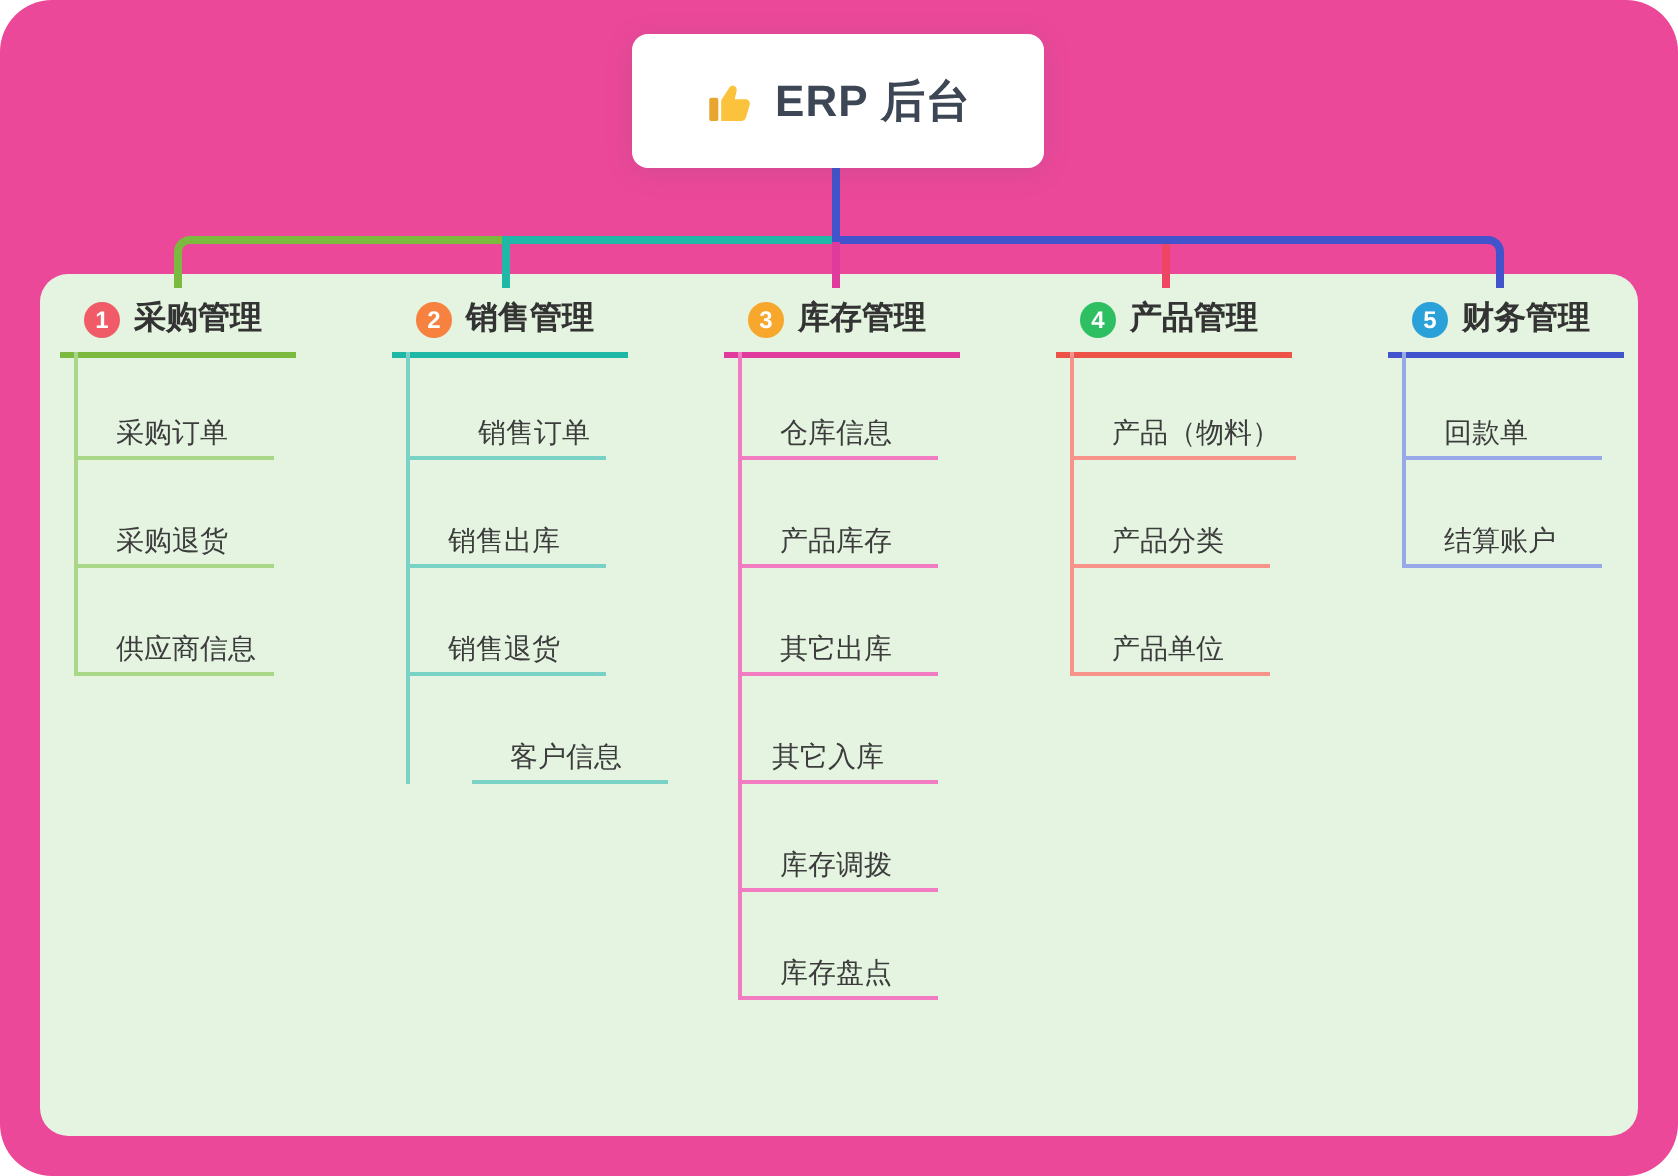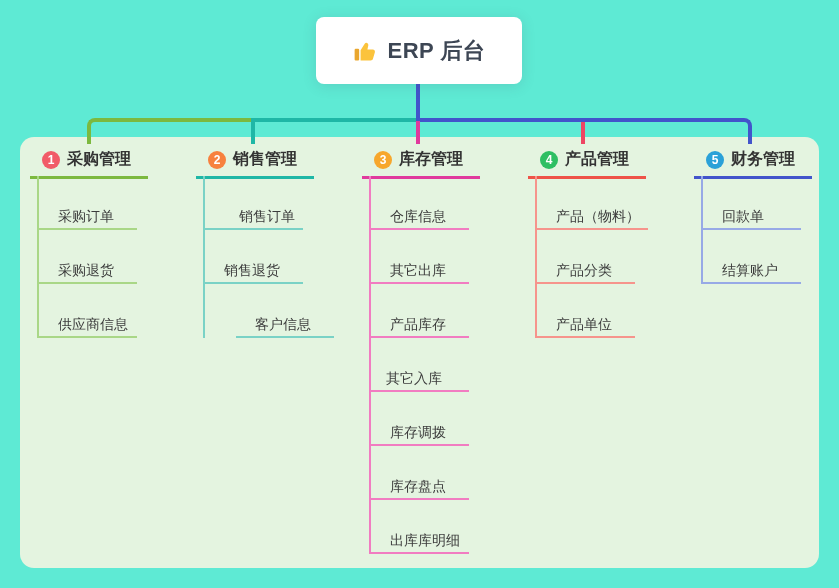--- a/index.html
+++ b/index.html
@@ -20,21 +20,21 @@
          display:flex;align-items:center;justify-content:center;flex:0 0 18px;line-height:18px;}
   .col-label{font-size:16px;font-weight:600;color:#333333;white-space:nowrap;}
   .children{position:absolute;left:7px;top:176px;border-left:2px solid;}
   .child{box-sizing:border-box;min-width:98px;width:max-content;padding:33px 8px 5px 19px;
          border-bottom:2px solid;font-size:14px;line-height:14px;color:#3c3c3c;
          white-space:nowrap;cursor:pointer;}
 </style>
 </head>
 <body>
 
-<div class="stage" id="stage" style="background: #5eead4;">
+<div class="stage" id="stage" style="background: #ec4899; border-radius: 26px;">
   <div class="panel" id="panel" style="background: rgb(228, 244, 224);"></div>
   <div id="connectors">
       <div class="line" style="left: 416px; top: 84px; width: 4px; height: 34px; background: rgb(66, 84, 203);"></div>
       <div class="line" style="left: 87px; top: 118px; width: 168px; height: 26px; border-left: 4px solid rgb(124, 185, 63); border-top: 4px solid rgb(124, 185, 63); border-top-left-radius: 8px;"></div>
       <div class="line" style="left: 255px; top: 118px; width: 161px; height: 4px; background: rgb(31, 183, 166);"></div>
       <div class="line" style="left: 251px; top: 118px; width: 4px; height: 26px; background: rgb(31, 183, 166);"></div>
       <div class="line" style="left: 416px; top: 118px; width: 336px; height: 26px; border-right: 4px solid rgb(66, 84, 203); border-top: 4px solid rgb(66, 84, 203); border-top-right-radius: 8px;"></div>
       <div class="line" style="left: 416px; top: 121px; width: 4px; height: 23px; background: rgb(224, 58, 157);"></div>
       <div class="line" style="left: 581px; top: 122px; width: 4px; height: 22px; background: rgb(238, 69, 99);"></div>
     </div>
@@ -59,37 +59,37 @@
           <div class="child" style="border-bottom-color: rgb(169, 215, 135);">供应商信息</div>
         </div>
       </div>
       <div class="branch-col" style="left: 196px;">
         <div class="col-header" style="border-bottom-color: rgb(31, 183, 166);">
           <span class="badge" style="background: rgb(247, 129, 62);">2</span>
           <span class="col-label">销售管理</span>
         </div>
         <div class="children" style="border-left-color: rgb(122, 210, 198);">
           <div class="child" style="border-bottom-color: rgb(122, 210, 198); text-align: right;">销售订单</div>
+          <div class="child" style="border-bottom-color: rgb(122, 210, 198);">销售出库</div>
           <div class="child" style="border-bottom-color: rgb(122, 210, 198);">销售退货</div>
           <div class="child" style="border-bottom-color: rgb(122, 210, 198); margin-left: 31px;">客户信息</div>
         </div>
       </div>
       <div class="branch-col" style="left: 362px;">
         <div class="col-header" style="border-bottom-color: rgb(224, 58, 157);">
           <span class="badge" style="background: rgb(247, 167, 44);">3</span>
           <span class="col-label">库存管理</span>
         </div>
         <div class="children" style="border-left-color: rgb(241, 124, 193);">
           <div class="child" style="border-bottom-color: rgb(241, 124, 193);">仓库信息</div>
+          <div class="child" style="border-bottom-color: rgb(241, 124, 193);">产品库存</div>
           <div class="child" style="border-bottom-color: rgb(241, 124, 193);">其它出库</div>
-          <div class="child" style="border-bottom-color: rgb(241, 124, 193);">产品库存</div>
           <div class="child" style="border-bottom-color: rgb(241, 124, 193); padding-left: 15px;">其它入库</div>
           <div class="child" style="border-bottom-color: rgb(241, 124, 193);">库存调拨</div>
           <div class="child" style="border-bottom-color: rgb(241, 124, 193);">库存盘点</div>
-          <div class="child" style="border-bottom-color: rgb(241, 124, 193);">出库库明细</div>
         </div>
       </div>
       <div class="branch-col" style="left: 528px;">
         <div class="col-header" style="border-bottom-color: rgb(238, 83, 72);">
           <span class="badge" style="background: rgb(46, 191, 99);">4</span>
           <span class="col-label">产品管理</span>
         </div>
         <div class="children" style="border-left-color: rgb(246, 148, 140);">
           <div class="child" style="border-bottom-color: rgb(246, 148, 140);">产品（物料）</div>
           <div class="child" style="border-bottom-color: rgb(246, 148, 140);">产品分类</div>

